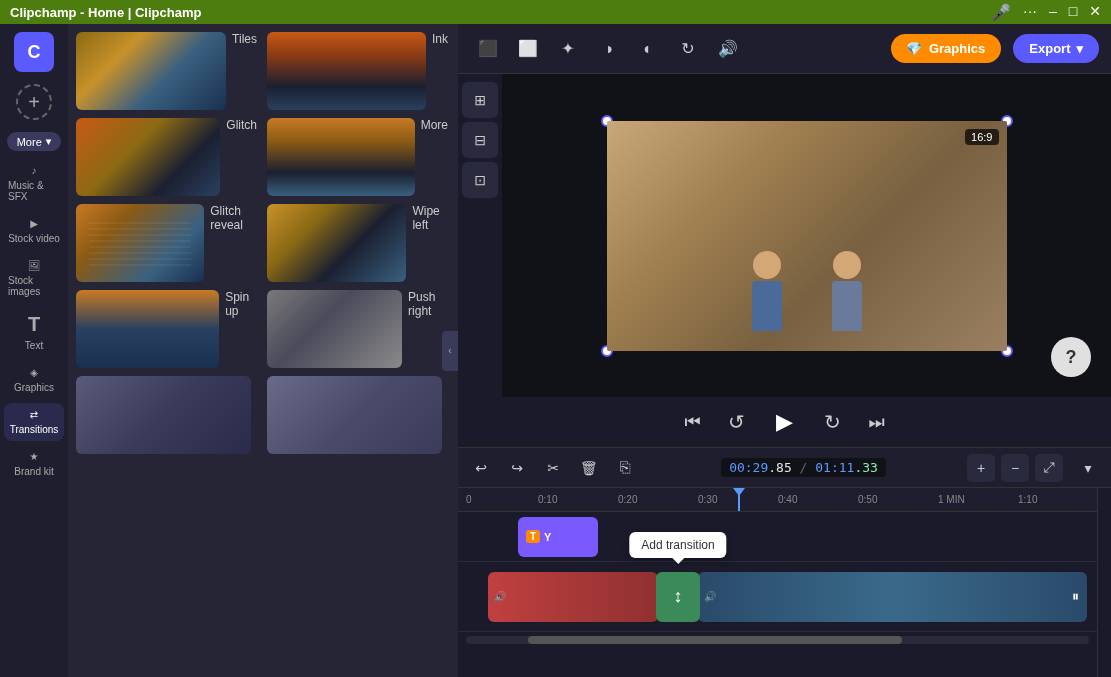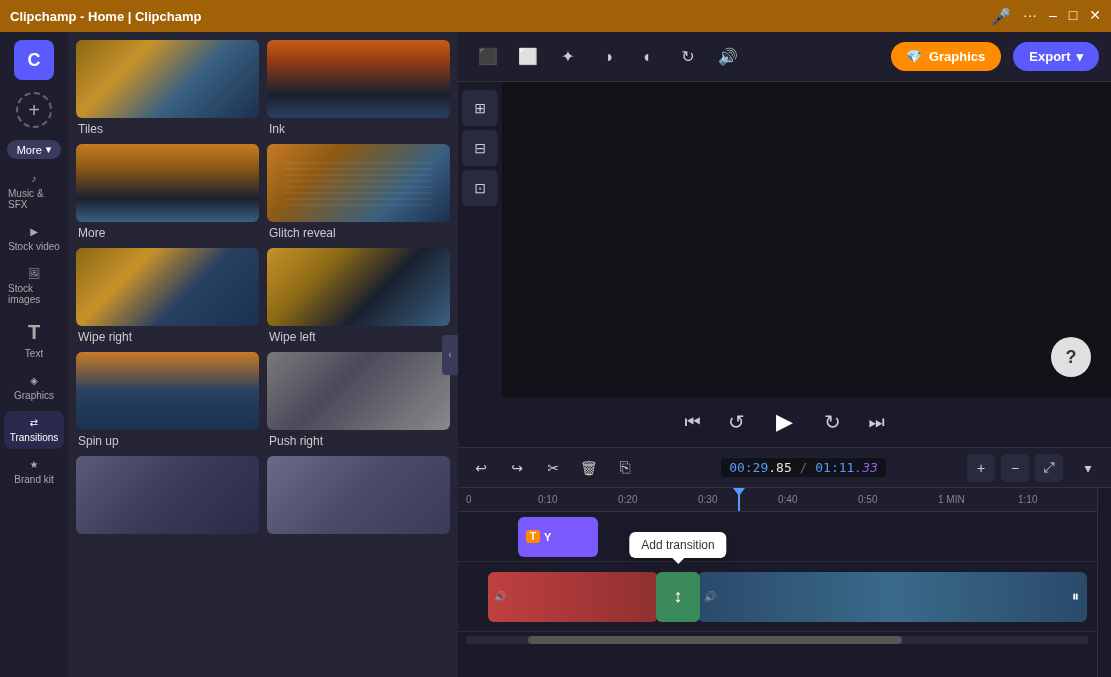--- a/index.html
+++ b/index.html
@@ -1,21 +1,21 @@
 <!DOCTYPE html>
 <html><head>
   <meta charset="utf-8">
   <style>
     * { box-sizing: border-box; margin: 0; padding: 0; }
     body { width: 1111px; height: 677px; overflow: hidden; background: #1a1a2e; font-family: 'Segoe UI', sans-serif; display: flex; flex-direction: column; }
 
     
     .titlebar {
-      height: 32px;
-      background: #a16207;
+      height: 24px;
+      background: #4d7c0f;
       display: flex;
       align-items: center;
       padding: 0 10px;
       color: white;
       font-size: 12px;
       flex-shrink: 0;
     }
     .titlebar-controls { display: flex; gap: 12px; margin-left: auto; }
     .titlebar-controls span { font-size: 14px; cursor: pointer; color: white; }
 
@@ -87,21 +87,21 @@
       padding: 8px;
       display: grid;
       grid-template-columns: 1fr 1fr;
       gap: 8px;
       align-content: start;
     }
     .transitions-grid::-webkit-scrollbar { width: 4px; }
     .transitions-grid::-webkit-scrollbar-thumb { background: #555; }
     .transition-item {
       display: flex;
-      flex-direction: column;
+      flex-direction: row;
       gap: 4px;
       cursor: pointer;
       justify-content: center;
     }
     .transition-thumb {
       width: 100%;
       height: 78px;
       border-radius: 6px;
       overflow: hidden;
       position: relative;
@@ -526,30 +526,30 @@
     <div class="transitions-grid" id="transitions-grid">
     <div class="transition-item">
           <div class="transition-thumb thumb-tiles"></div>
           <div class="transition-name">Tiles</div>
         </div>
         <div class="transition-item">
           <div class="transition-thumb thumb-ink"></div>
           <div class="transition-name">Ink</div>
         </div>
         <div class="transition-item">
+          <div class="transition-thumb thumb-glitch"></div>
+          <div class="transition-name">Glitch</div>
+        </div>
+        <div class="transition-item">
           <div class="transition-thumb thumb-spin"></div>
           <div class="transition-name">More</div>
         </div>
         <div class="transition-item">
           <div class="transition-thumb thumb-glitchreveal"></div>
           <div class="transition-name">Glitch reveal</div>
-        </div>
-        <div class="transition-item">
-          <div class="transition-thumb thumb-wiperight"></div>
-          <div class="transition-name">Wipe right</div>
         </div>
         <div class="transition-item">
           <div class="transition-thumb thumb-wipeleft"></div>
           <div class="transition-name">Wipe left</div>
         </div>
         <div class="transition-item">
           <div class="transition-thumb thumb-wipeup"></div>
           <div class="transition-name">Spin up</div>
         </div>
         <div class="transition-item">
@@ -589,20 +589,42 @@
       </button>
     </div>
 
     <div class="preview-area">
       <div class="preview-side-tools">
         <div class="preview-tool-btn">⊞</div>
         <div class="preview-tool-btn">⊟</div>
         <div class="preview-tool-btn">⊡</div>
       </div>
       <div class="preview-center">
+        <div class="video-frame">
+          <div class="corner-handle handle-tl"></div>
+          <div class="corner-handle handle-tr"></div>
+          <div class="corner-handle handle-bl"></div>
+          <div class="corner-handle handle-br"></div>
+          <div class="video-preview">
+            <div class="video-preview-inner">
+
+              <div style="display:flex;gap:20px;align-items:flex-end;height:100%;">
+                <div class="figure" style="margin-top:auto;">
+                  <div class="figure-head" style="background:#d4a876;"></div>
+                  <div class="figure-body" style="background:#4a6a9a;border-radius:4px 4px 0 0;"></div>
+                </div>
+                <div class="figure" style="margin-top:auto;">
+                  <div class="figure-head" style="background:#d4a876;"></div>
+                  <div class="figure-body" style="background:#6a7a9a;border-radius:4px 4px 0 0;"></div>
+                </div>
+              </div>
+            </div>
+          </div>
+          <div class="aspect-badge">16:9</div>
+        </div>
         <div class="help-btn">?</div>
       </div>
     </div>
 
     <div class="playback-controls">
       <button class="play-ctrl-btn">⏮</button>
       <button class="play-ctrl-btn" style="font-size:20px;">↺</button>
       <button class="play-btn">▶</button>
       <button class="play-ctrl-btn" style="font-size:20px;">↻</button>
       <button class="play-ctrl-btn">⏭</button>
@@ -612,21 +634,21 @@
       <div class="timeline-toolbar">
         <button class="timeline-tool-btn">↩</button>
         <button class="timeline-tool-btn">↪</button>
         <button class="timeline-tool-btn">✂</button>
         <button class="timeline-tool-btn">🗑</button>
         <button class="timeline-tool-btn">⎘</button>
         <div style="flex:1;display:flex;justify-content:center;">
           <span class="timeline-time">
             <span>00:29</span><span style="color:#e5e5e5;">.85</span>
             <span style="color:#666;"> / </span>
-            <span>01:11</span><span style="color:#8b5cf6;font-style:italic;">.33</span>
+            <span>01:11</span><span style="color:#86efac;">.33</span>
           </span>
         </div>
         <button class="timeline-zoom-btn">+</button>
         <button class="timeline-zoom-btn">−</button>
         <button class="timeline-zoom-btn">⤢</button>
         <button class="timeline-tool-btn" style="margin-left:4px;">▾</button>
       </div>
 
       <div class="timeline-content">
         <div class="timeline-tracks">

